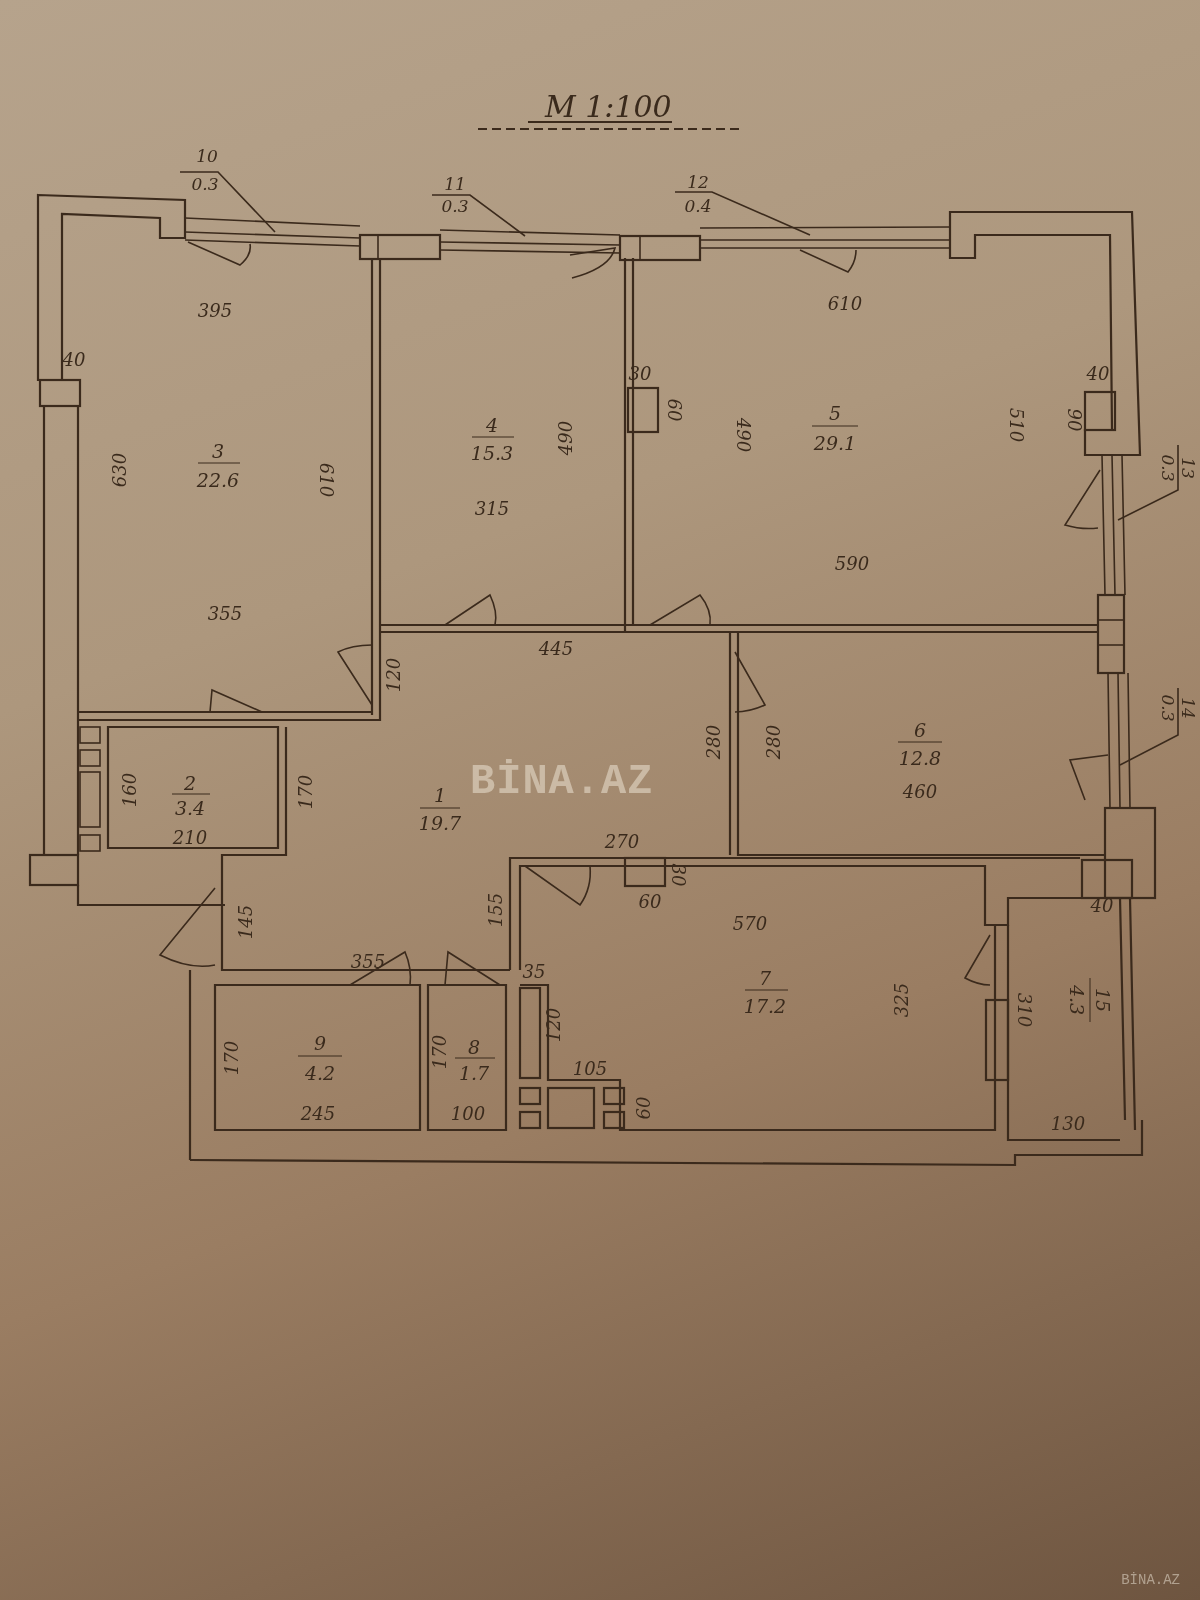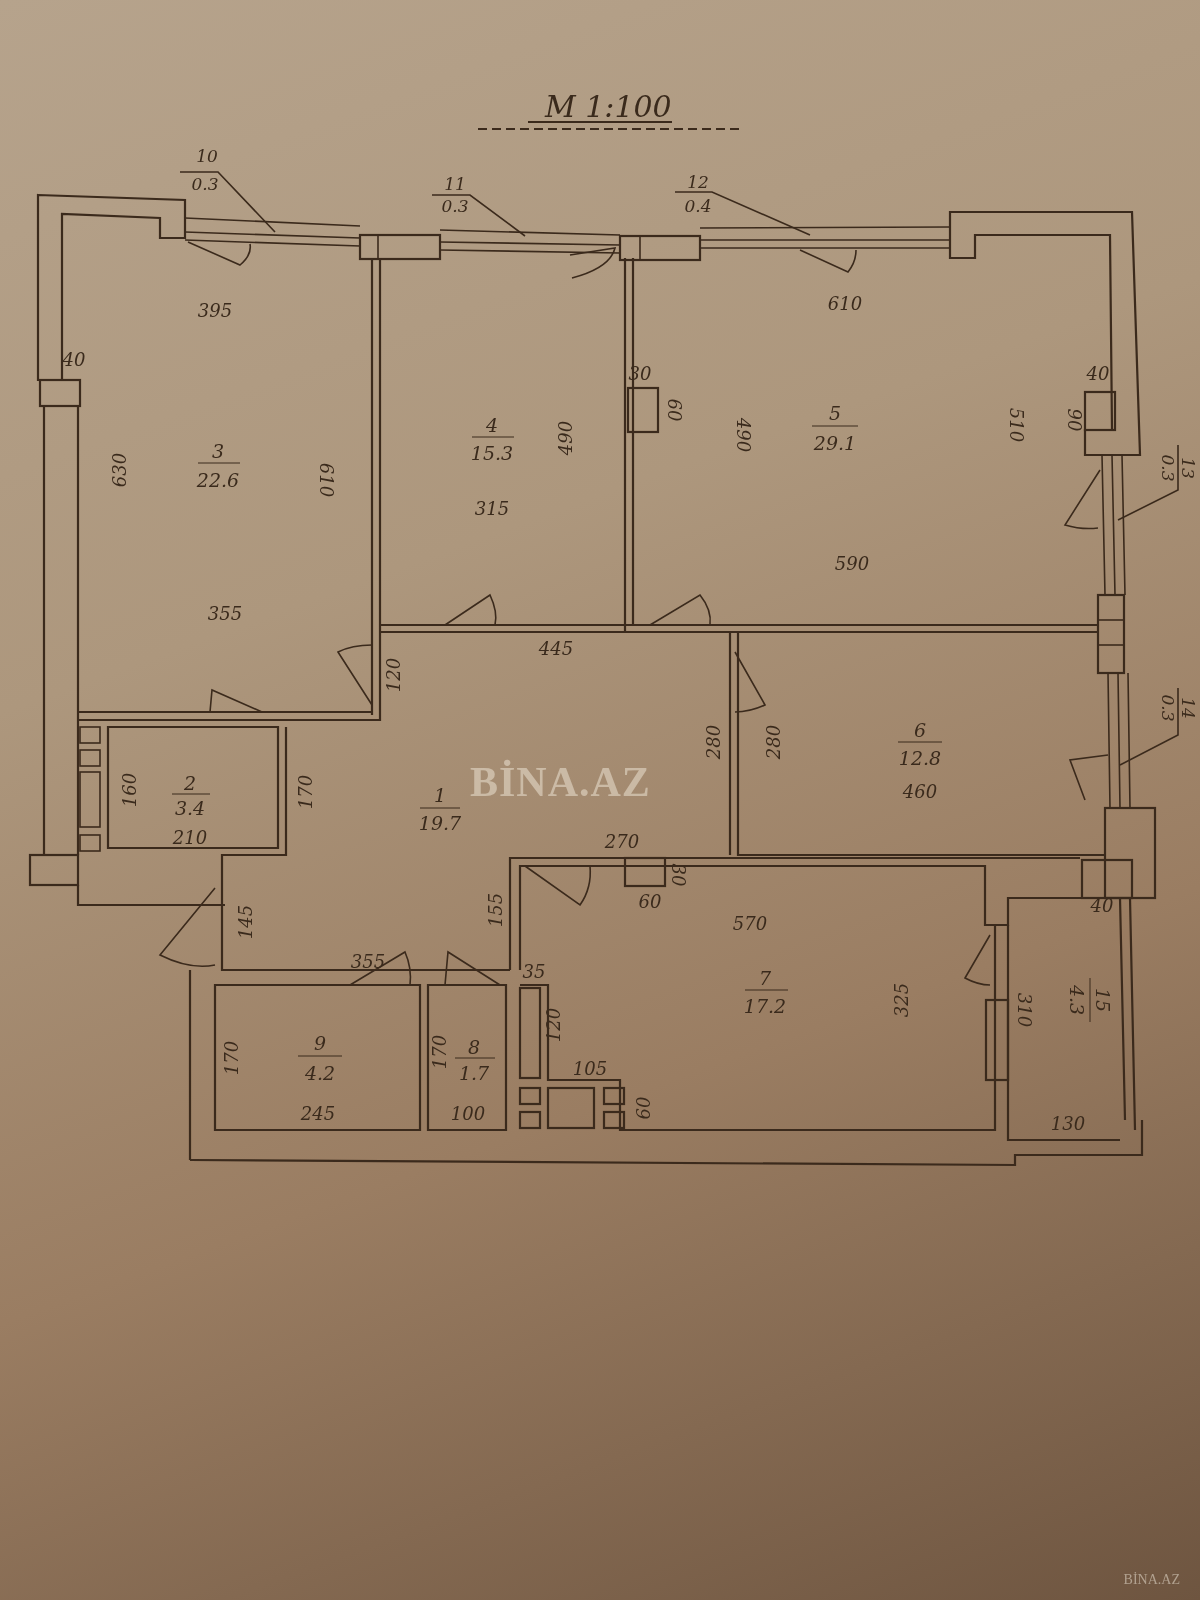--- a/index.html
+++ b/index.html
@@ -3,21 +3,21 @@
 <meta charset="utf-8">
 <style>
   html,body{margin:0;padding:0;}
   body{width:1200px;height:1600px;overflow:hidden;position:relative;
     background:linear-gradient(160deg,#b6a38c 0%,#ad977d 35%,#9a7d62 65%,#6e5540 100%);
     font-family:"DejaVu Serif",serif;}
   #plan{position:absolute;left:0;top:0;}
   .lbl{font-family:"DejaVu Serif",serif;font-style:italic;fill:#3a2a1c;}
   .wall{fill:none;stroke:#3b2a1c;stroke-width:2.2;}
   .thin{fill:none;stroke:#3b2a1c;stroke-width:1.6;}
-  .wm{position:absolute;font-family:Liberation Serif, serif;font-weight:bold;color:rgba(235,225,210,0.55);}
+  .wm{position:absolute;font-family:Liberation Mono, monospace;font-weight:bold;color:rgba(235,225,210,0.55);}
   #watermark-center{left:470px;top:758px;font-size:42px;letter-spacing:1px;}
   #watermark-corner{right:20px;bottom:12px;font-size:14px;font-weight:normal;color:rgba(220,210,195,0.6);}
 </style>
 </head>
 <body>
 
 <svg id="plan" width="1200" height="1600">
 
   <text class="lbl" x="545" y="117" font-size="30">M 1:100</text>
   <line x1="528" y1="122" x2="672" y2="122" stroke="#3b2a1c" stroke-width="2"></line>

